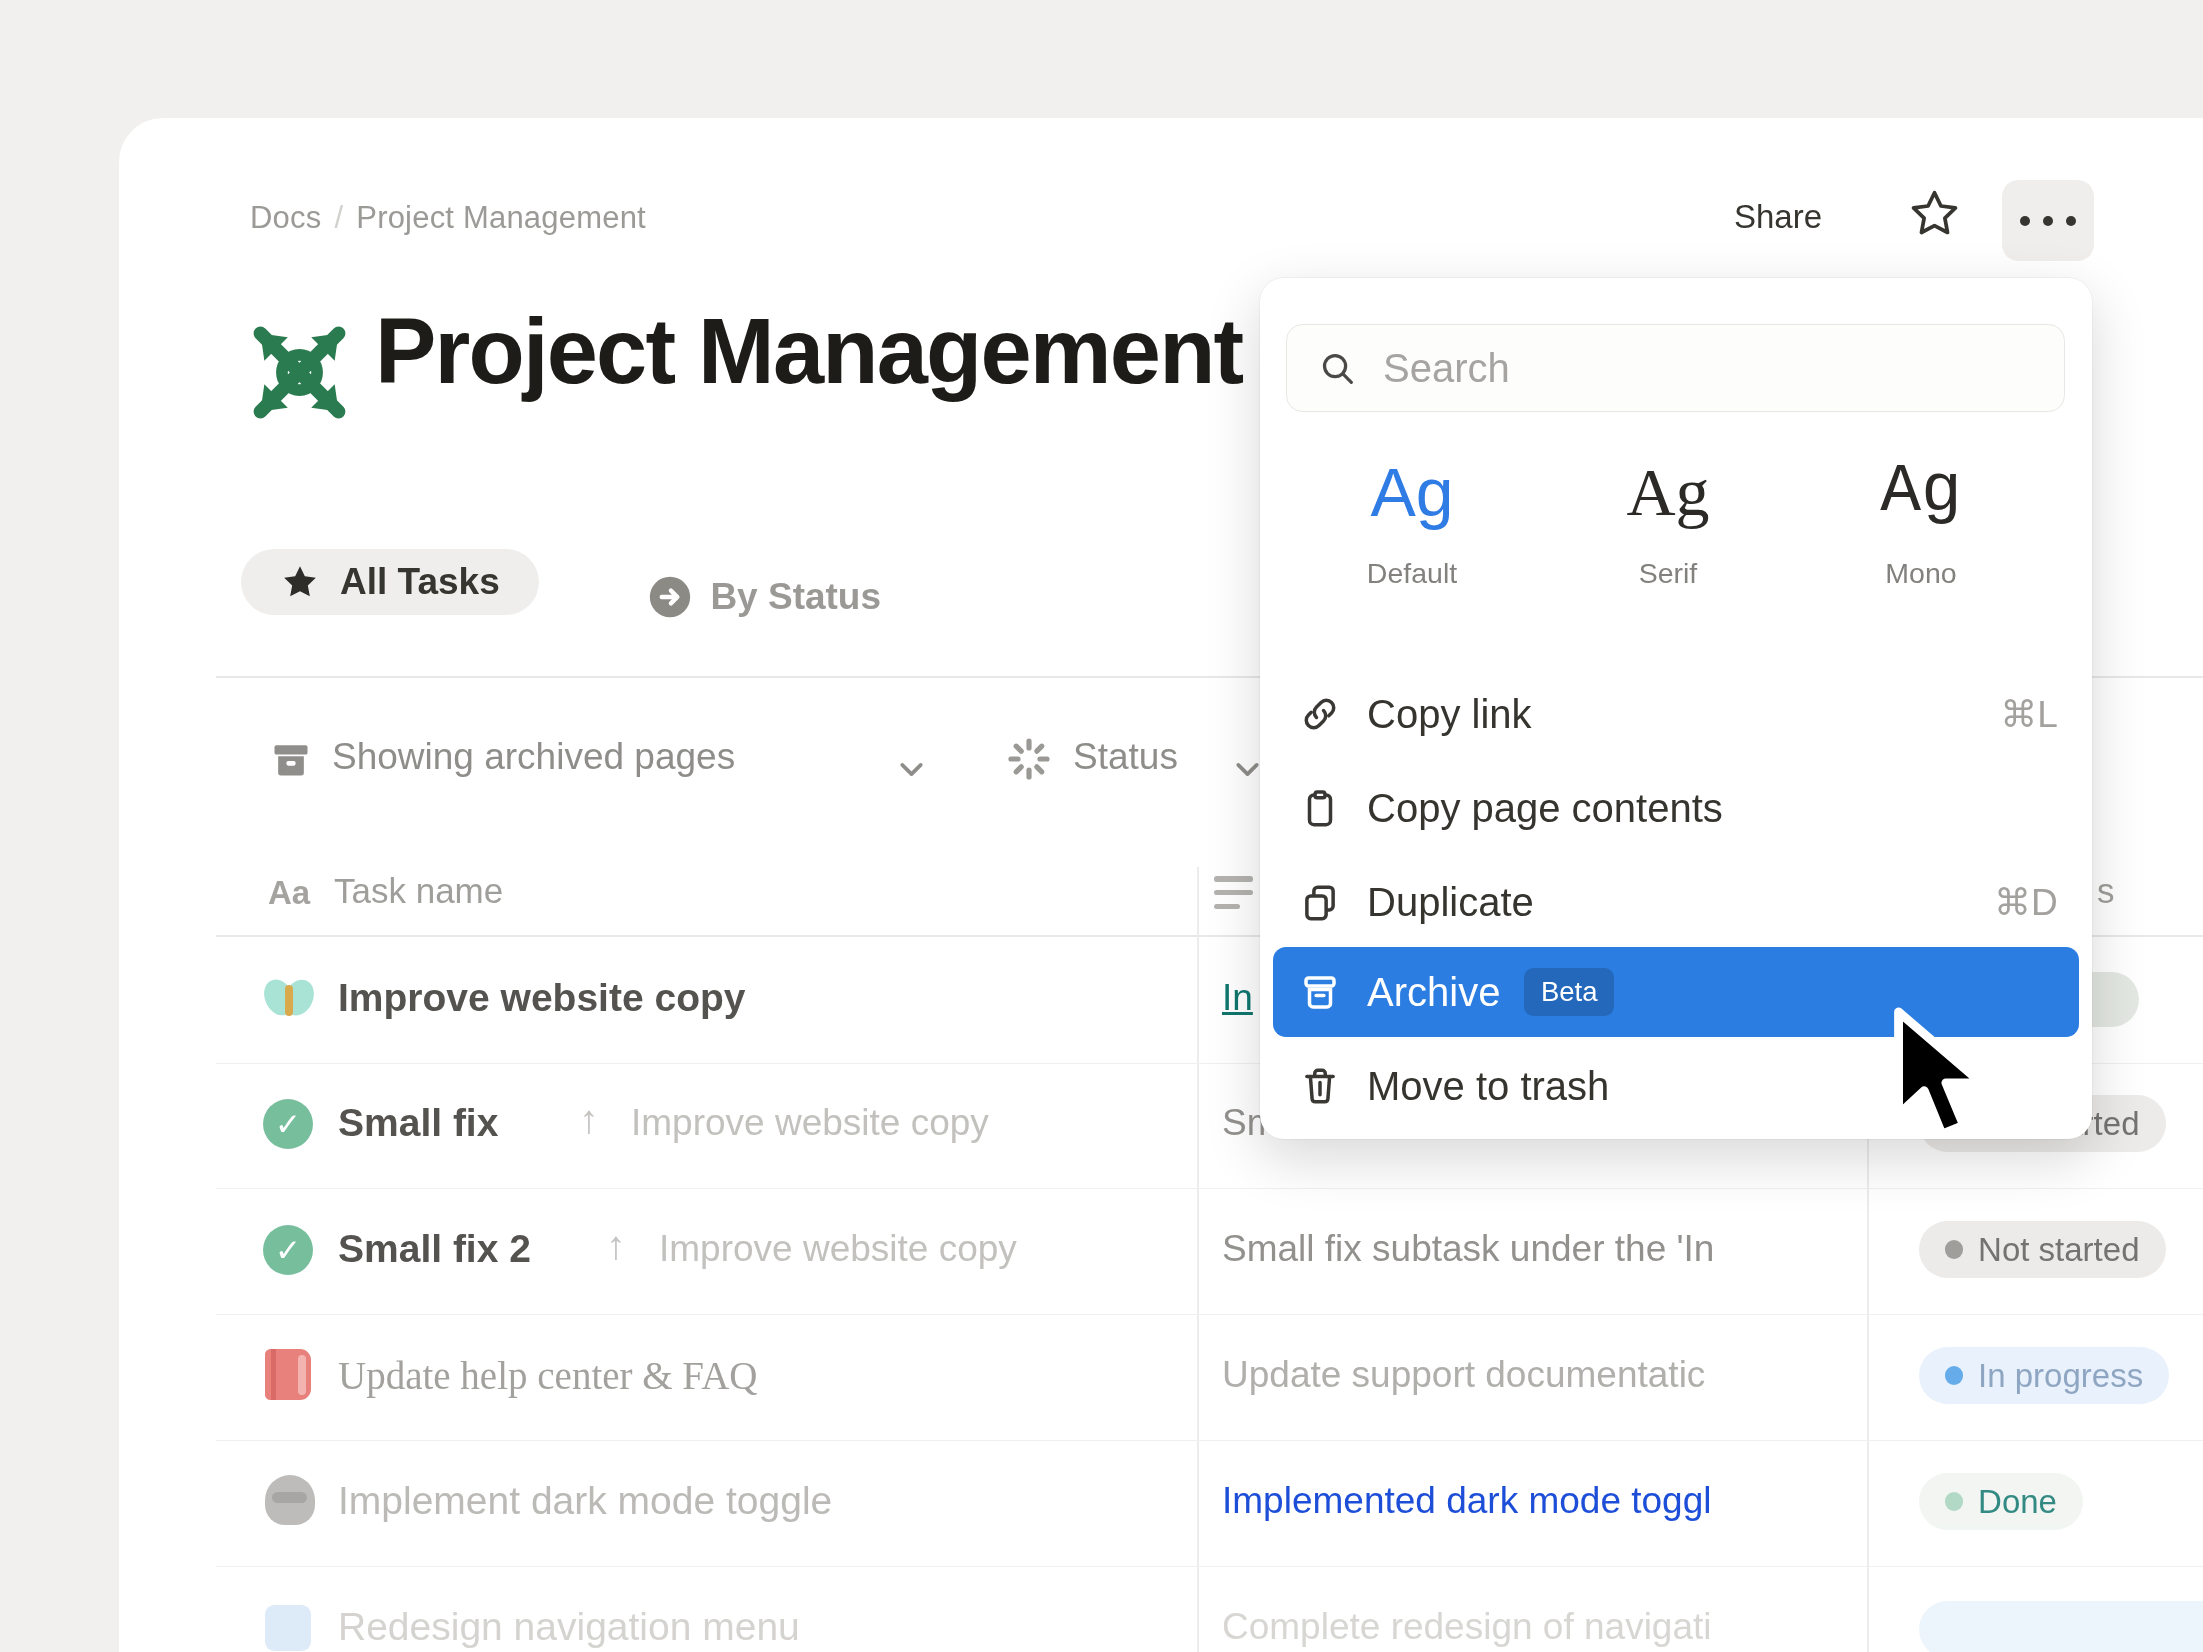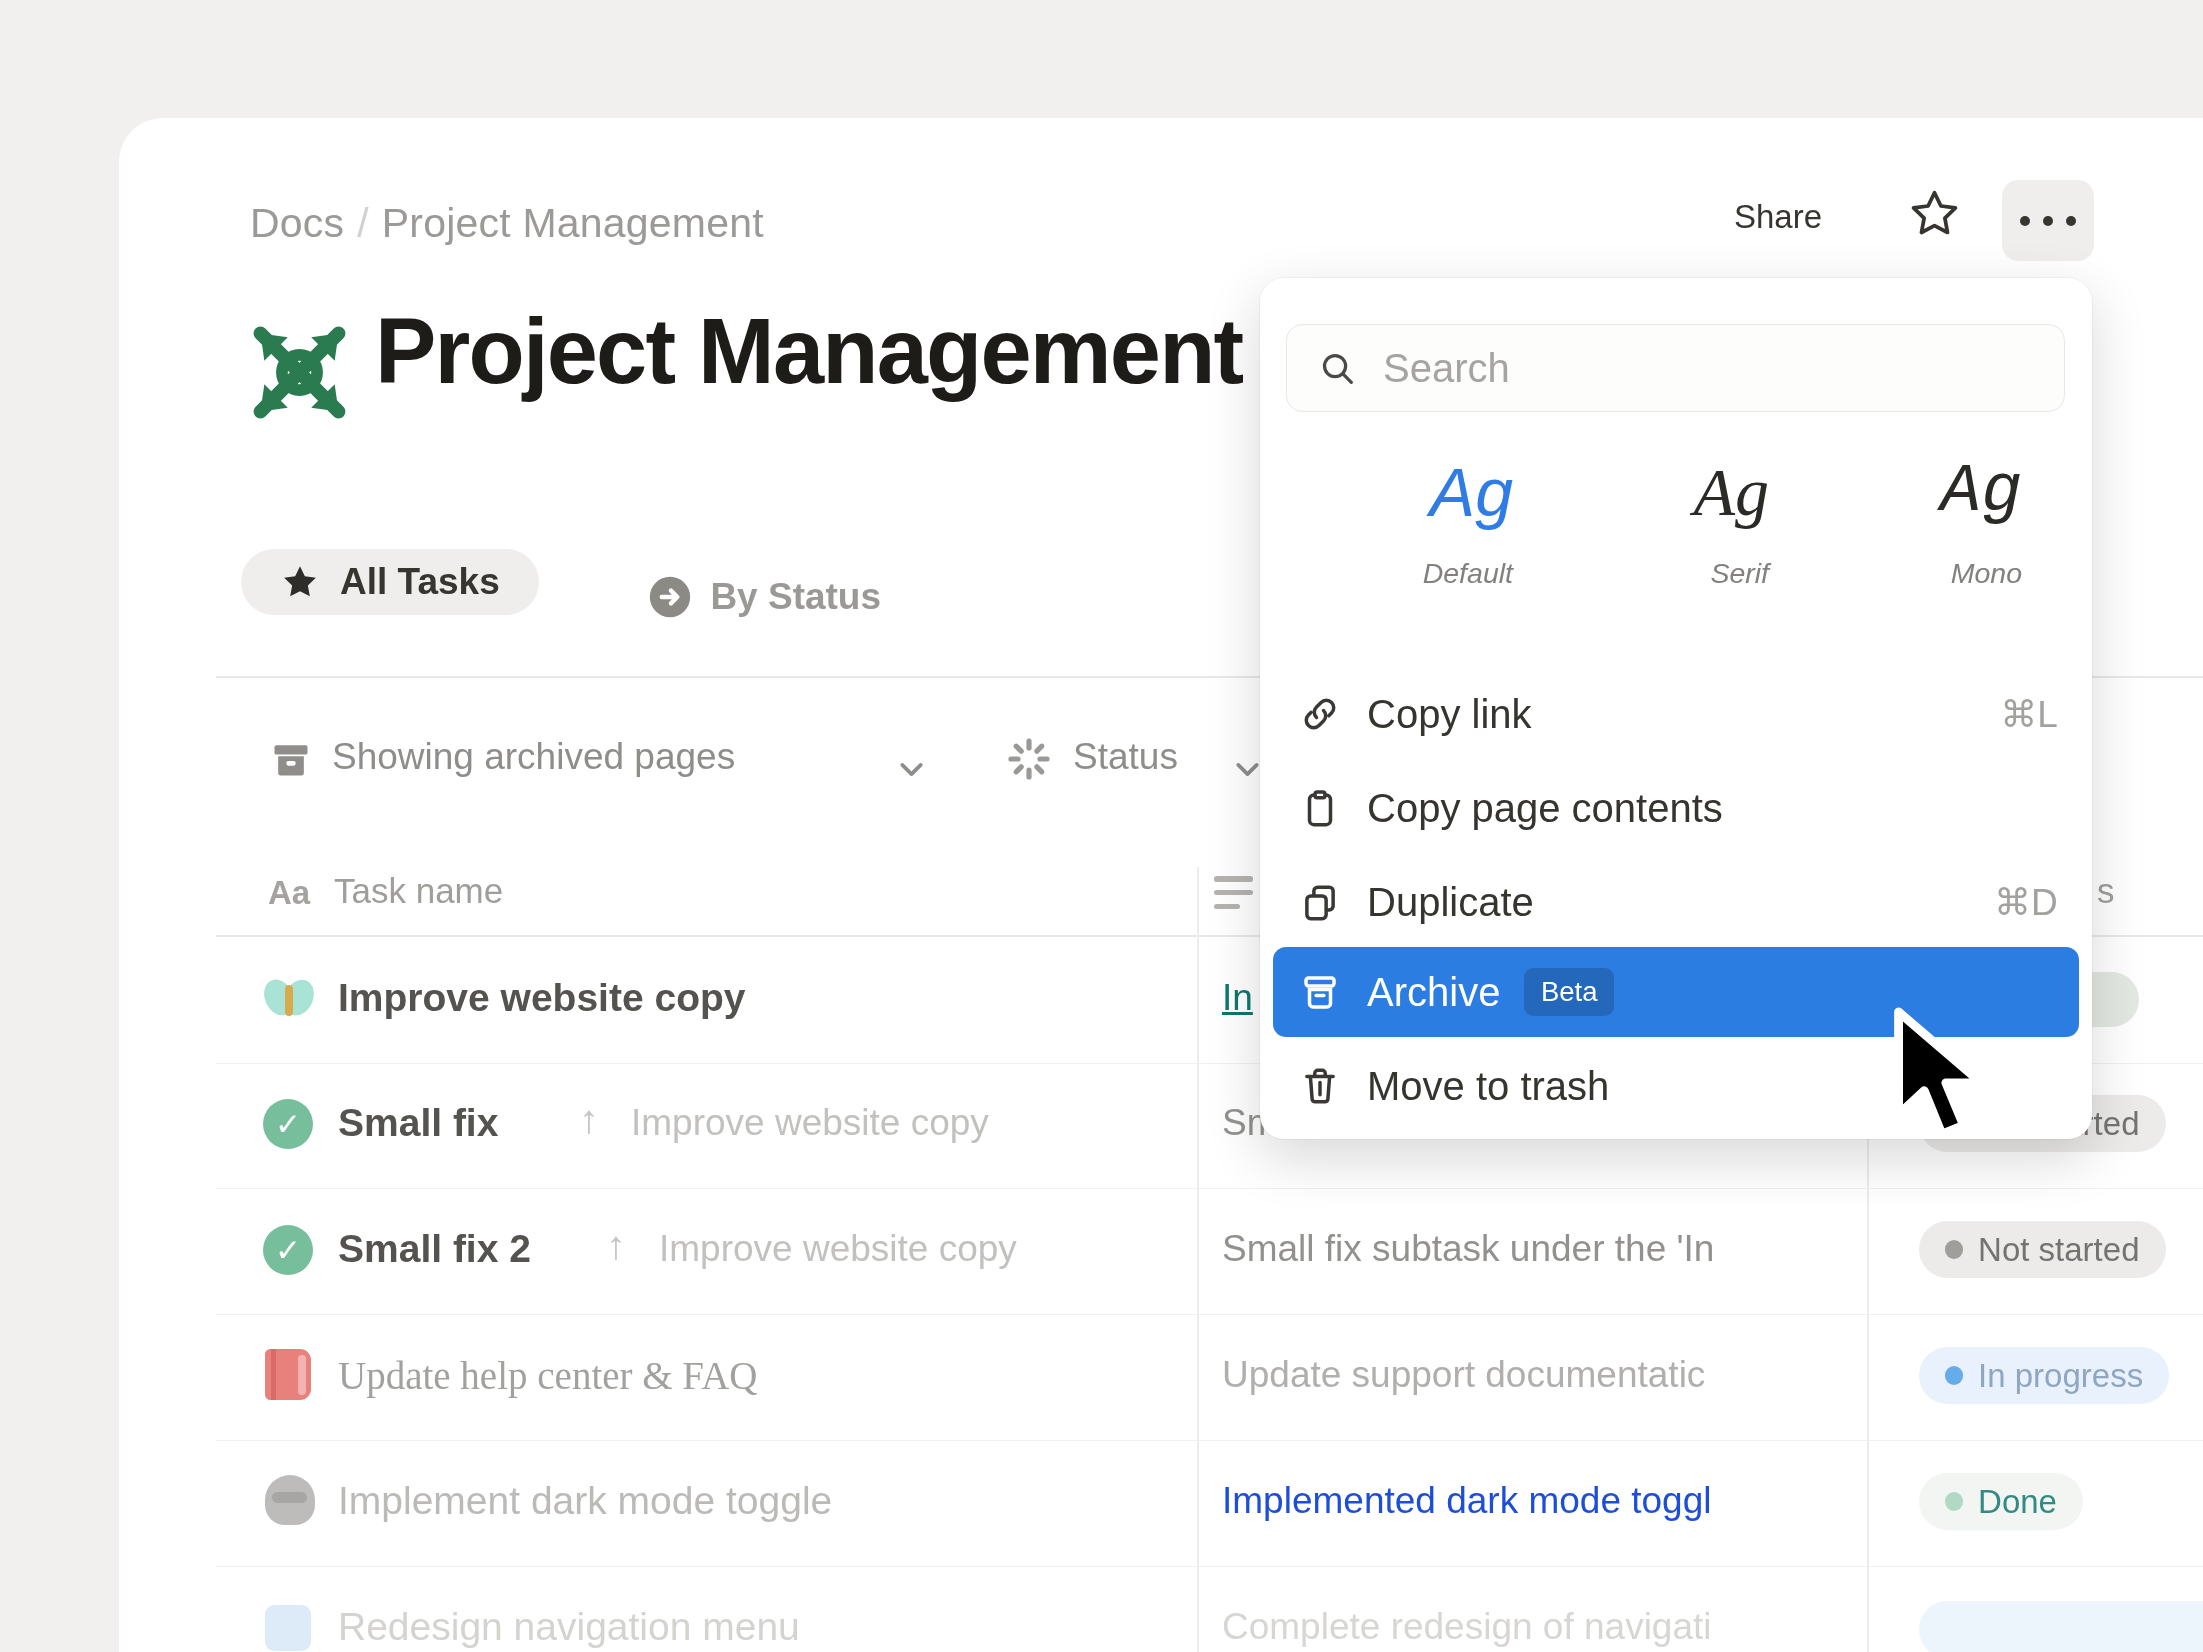--- a/index.html
+++ b/index.html
@@ -8,21 +8,21 @@
     background:#F1F0EE;
     font-family:"Liberation Sans","DejaVu Sans",sans-serif;
     -webkit-font-smoothing:antialiased;
   }
   .abs{position:absolute;}
   .card{
     left:119px;top:118px;width:2140px;height:1535px;
     background:#FFFFFF;border-radius:44px 0 0 0;
   }
   
-  .crumb{font-size:41px;color:#9C9A97;letter-spacing:0.2px;}
+  .crumb{font-size:31px;color:#9C9A97;letter-spacing:0.2px;}
   .crumb .sep{color:#D3D1CE;padding:0 13px;}
   .share{font-size:33px;color:#37352F;}
   .more-btn{width:92px;height:81px;background:#EFEEEC;border-radius:16.5px;
     display:flex;align-items:center;justify-content:center;}
   .dots{display:flex;gap:13px;}
   .dots i{width:10px;height:10px;border-radius:50%;background:#37352F;display:block;}
   
   .page-title{font-size:92px;font-weight:800;color:#1E1C18;letter-spacing:-1.8px;white-space:nowrap;}
   
   .tab-active{height:66px;padding:0 39px;border-radius:47px;background:#EFEEEC;
@@ -81,21 +81,21 @@
   }
   .search{
     position:absolute;left:26px;top:46px;width:779px;height:88px;
     border:1.8px solid #E9E7E4;border-radius:16.5px;background:#FDFDFC;box-sizing:border-box;
   }
   .search input{
     position:absolute;left:94px;top:0;width:661px;height:84px;border:0;outline:0;background:transparent;
     font-size:40px;color:#0f172a;font-family:inherit;
   }
   .search input::placeholder{color:#A6A4A1;}
-  .fontopt{position:absolute;top:180px;width:202px;text-align:right;font-style:italic;}
+  .fontopt{position:absolute;top:180px;width:202px;text-align:center;}
   .fontopt .sample{font-size:68px;line-height:1;color:#2B2A27;}
   .fontopt .sample.sel{color:#2E7CE4;}
   .fontopt .sample.serif{font-family:"Liberation Serif","DejaVu Serif",serif;}
   .fontopt .sample.mono{font-family:"Liberation Mono","DejaVu Sans Mono",monospace;}
   .fontopt .flabel{margin-top:31px;font-size:28.5px;color:#83817E;}
   .mitem{position:absolute;left:26px;width:781px;height:92px;display:flex;align-items:center;}
   .mitem .micon{width:42px;height:42px;margin-left:13px;flex:0 0 42px;display:flex;align-items:center;justify-content:center;}
   .mitem .mlabel{margin-left:26px;font-size:40px;color:#36342F;}
   .mitem .mshort{margin-left:auto;margin-right:9.2px;font-size:37px;color:#A3A19E;}
   .mitem.hl{left:13px;width:806px;height:90px;background:#2B7DE1;border-radius:13px;}

